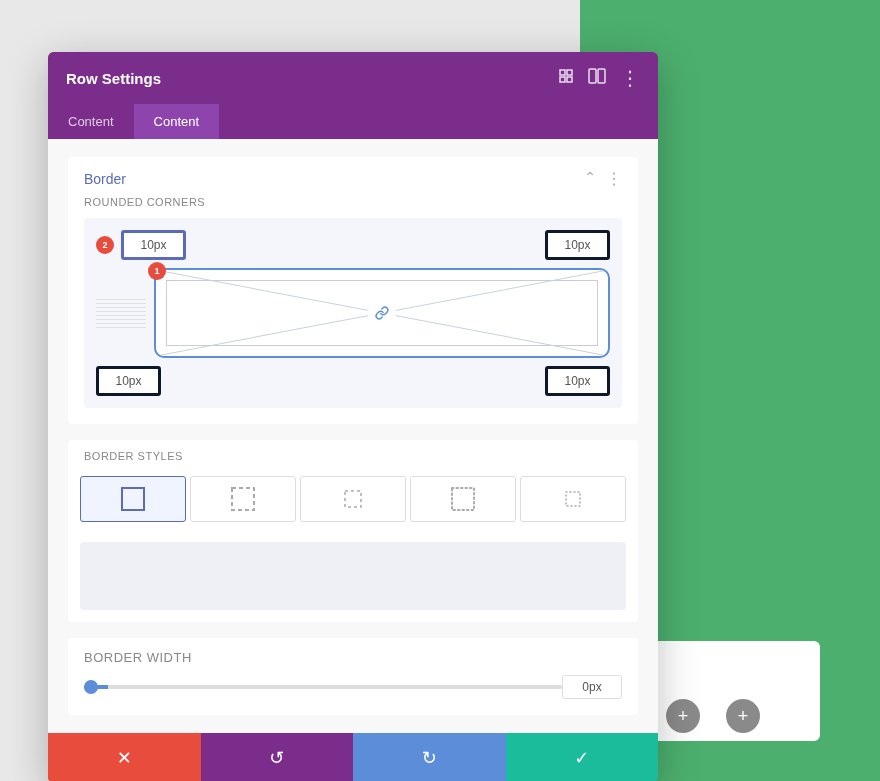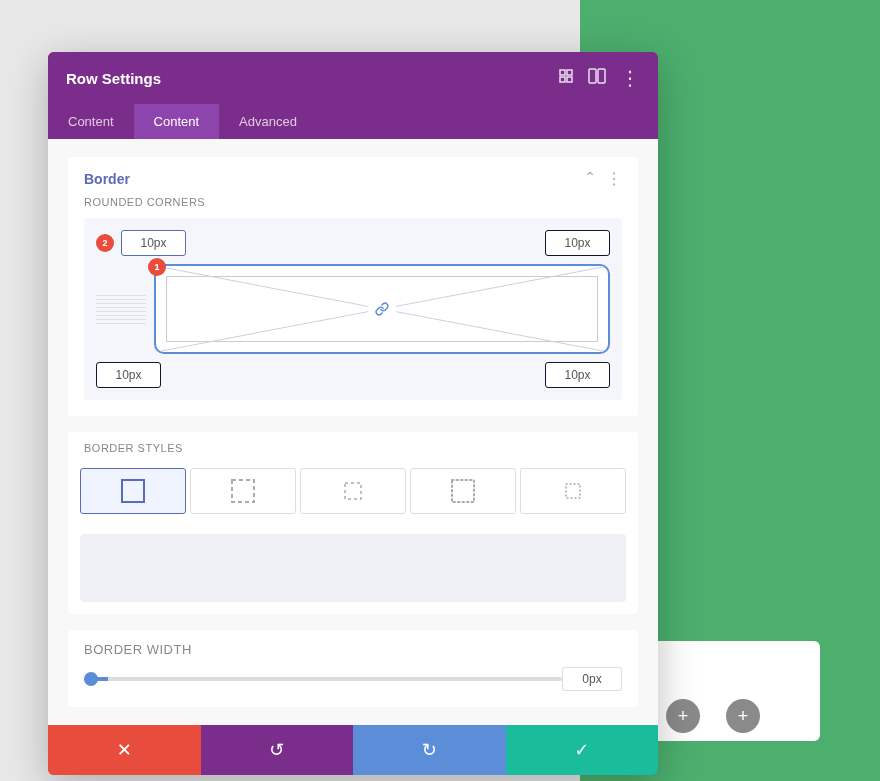--- a/index.html
+++ b/index.html
@@ -107,21 +107,21 @@
     .section-header {
       display: flex;
       align-items: center;
       justify-content: space-between;
       padding: 12px 16px 8px;
     }
 
     .section-title {
       color: #5b6ab9;
       font-size: 14px;
-      font-weight: 700;
+      font-weight: 400;
     }
 
     .section-controls {
       display: flex;
       gap: 10px;
       color: #aaa;
       font-size: 16px;
     }
 
     .section-content {
@@ -131,21 +131,21 @@
     .subsection-label {
       font-size: 11px;
       color: #888;
       margin-bottom: 10px;
       font-weight: 500;
       text-transform: uppercase;
       letter-spacing: 0.5px;
     }
 
     .corner-input {
-      border: 1px solid #0f172a;
+      border: 3px solid #0f172a;
       border-radius: 3px;
       padding: 5px 8px;
       font-size: 12px;
       text-align: center;
       color: #555;
       width: 70px;
     }
 
     .corner-input.active-input {
       border-color: #5b6ab9;
@@ -416,23 +416,20 @@
     </div>
   </div>
 
   <div class="tabs">
     <div class="tab">
       <span>Content</span>
     </div>
     <div class="tab active">
       <span>Content</span>
     </div>
-    <div class="tab">
-      <span>Advanced</span>
-    </div>
   </div>
 
   <div class="panel-body">
 
     <div class="section">
       <div class="section-header">
         <span class="section-title">Border</span>
         <div class="section-controls">
           <span style="color:#aaa;font-size:14px;">⌃</span>
           <span style="color:#aaa;">⋮</span>

